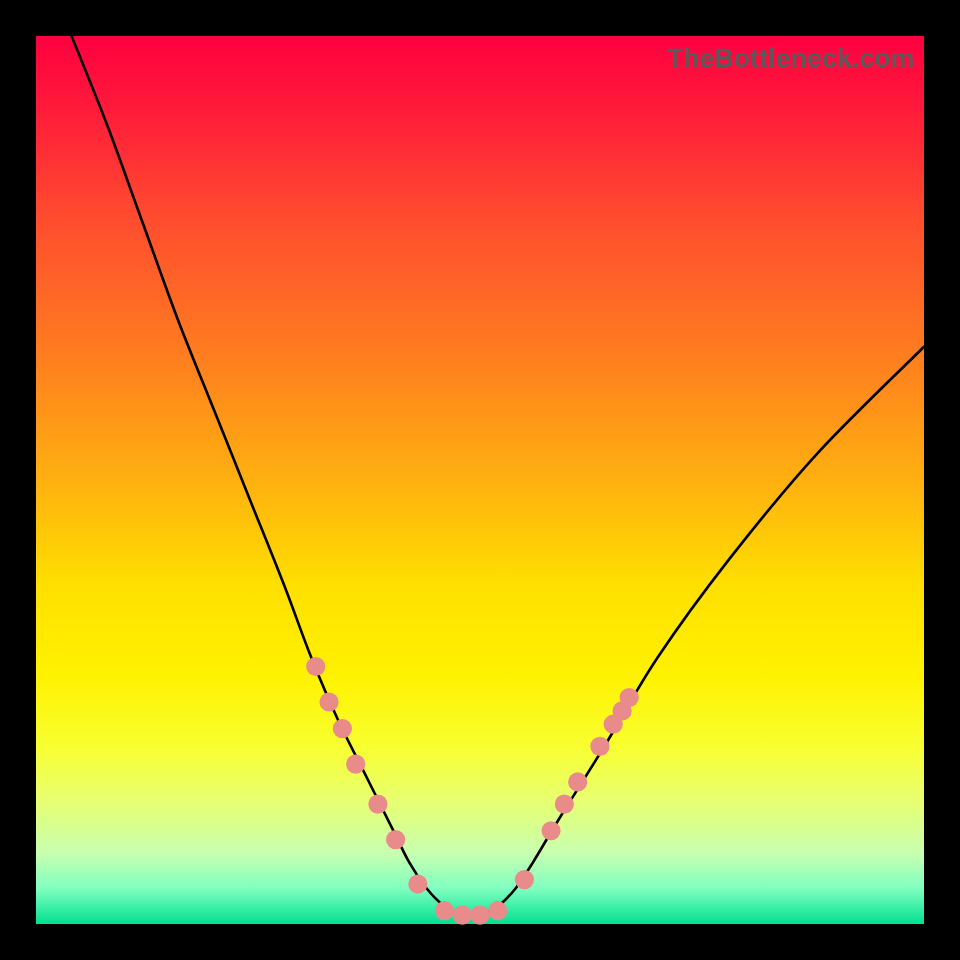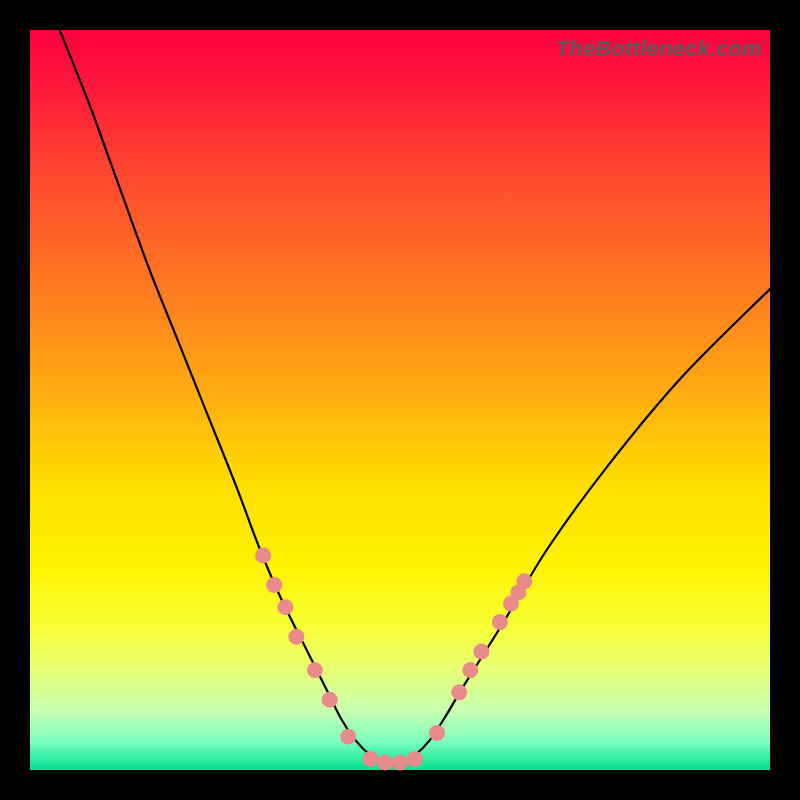--- a/index.html
+++ b/index.html
@@ -32,21 +32,20 @@
   }
   .watermark {
     position: absolute;
     top: 6px;
     right: 8px;
     font-family: Arial, Helvetica, sans-serif;
     font-size: 22px;
     font-weight: 600;
     color: #5a5a5a;
     letter-spacing: 0.2px;
-    font-style: italic;
   }
   svg.curve {
     position: absolute;
     left: 0; top: 0;
     width: 740px; height: 740px;
     overflow: visible;
   }
   .curve-path {
     fill: none;
     stroke: #000;

